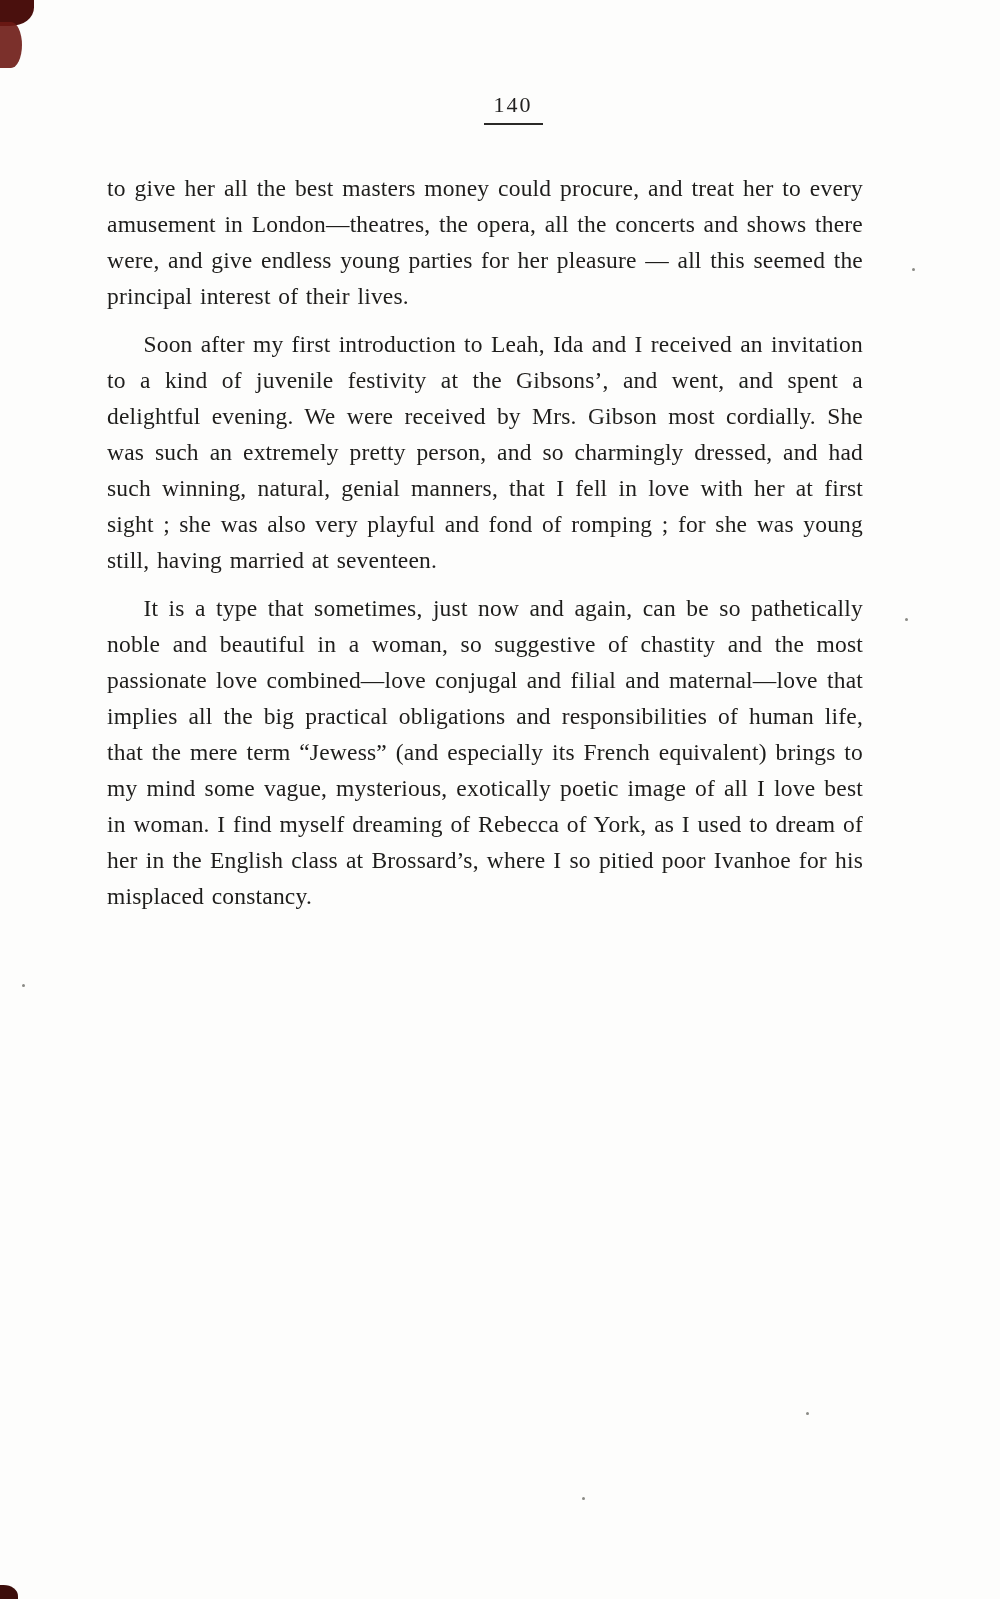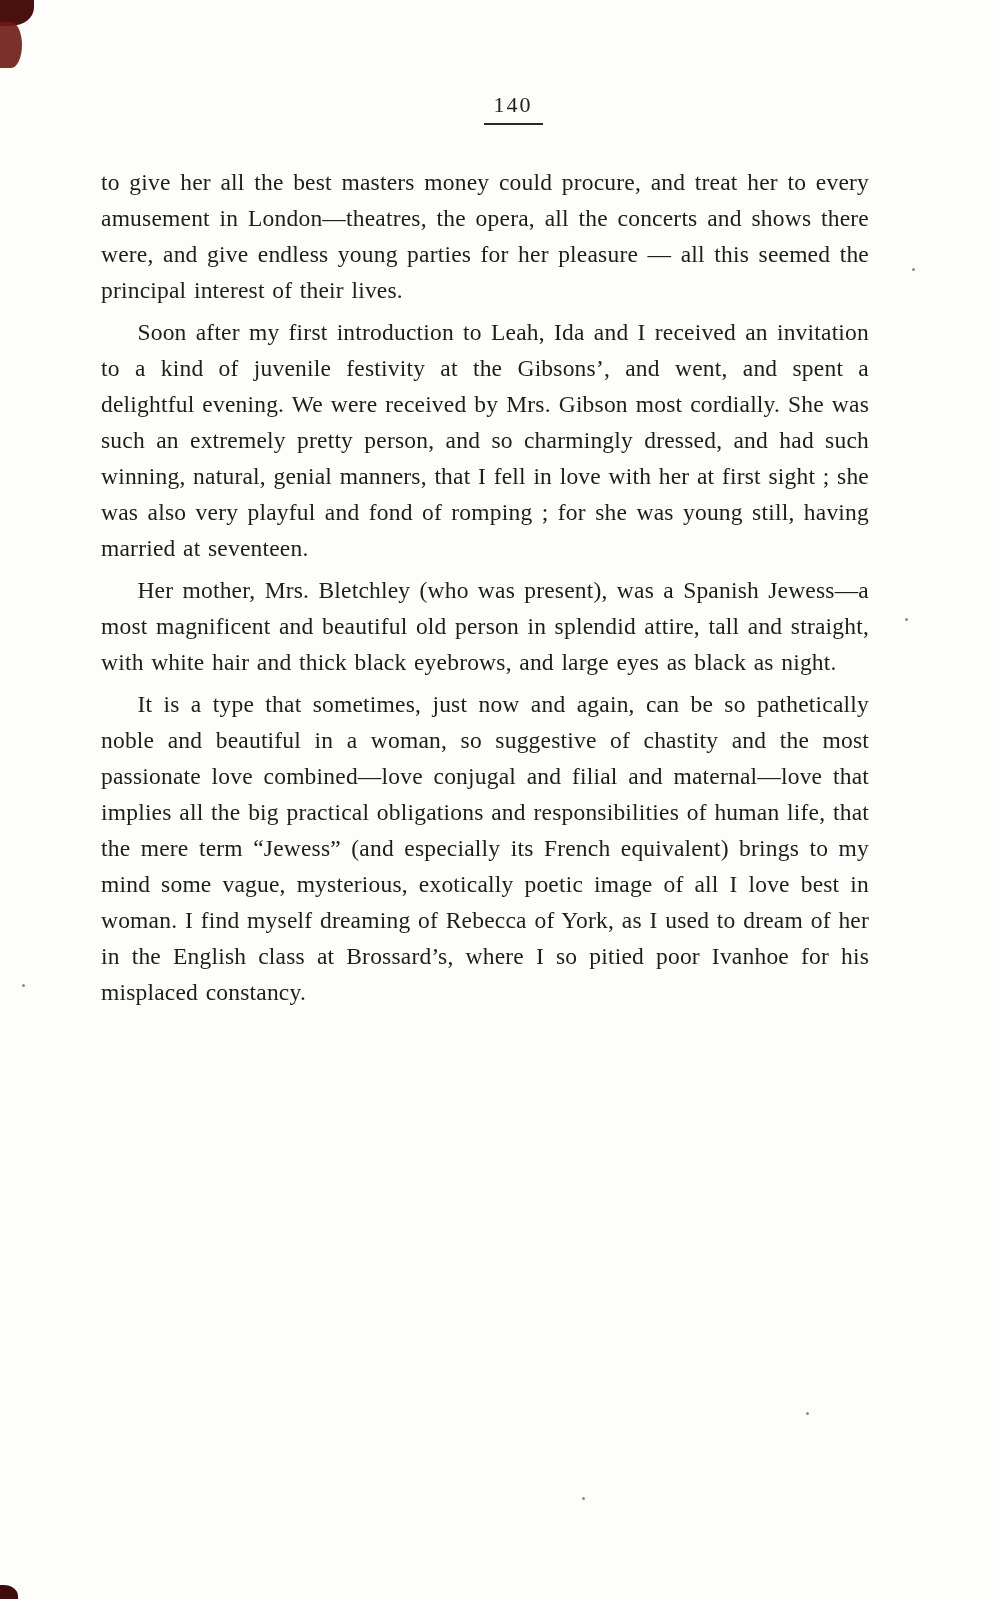--- a/index.html
+++ b/index.html
@@ -70,21 +70,21 @@
     top: 158px;
     left: 95px;
     width: 780px;
     font-size: 23.5px;
     line-height: 36px;
     text-align: justify;
     letter-spacing: 0.2px;
     word-spacing: 1.5px;
   }
   .text-block p {
-    margin: 6px;
+    margin: 12px;
     text-indent: 1.55em;
   }
   .text-block p.noindent {
     text-indent: 0;
   }
 </style>
 </head>
 <body>
 
 <div class="page">
@@ -99,17 +99,16 @@
   <div class="speck" style="left:582px; top:1497px;"></div>
   <div class="speck" style="left:806px; top:1412px;"></div>
 
   <div class="page-number-row">
     <span class="page-number">140</span>
   </div>
 
   <div class="text-block">
     <p class="noindent">to give her all the best masters money could procure, and treat her to every amusement in London—theatres, the opera, all the concerts and shows there were, and give endless young parties for her pleasure — all this seemed the principal interest of their lives.</p>
     <p>Soon after my first introduction to Leah, Ida and I received an invitation to a kind of juvenile festivity at the Gibsons’, and went, and spent a delightful evening. We were received by Mrs. Gibson most cordially.  She was such an extremely pretty person, and so charmingly dressed, and had such winning, natural, genial manners, that I fell in love with her at first sight ; she was also very playful and fond of romping ; for she was young still, having married at seventeen.</p>
-    <p>Her mother, Mrs. Bletchley (who was present), was a Spanish Jewess—a most magnificent and beautiful old person in splendid attire, tall and straight, with white hair and thick black eyebrows, and large eyes as black as night.</p>
     <p>It is a type that sometimes, just now and again, can be so pathetically noble and beautiful in a woman, so suggestive of chastity and the most passionate love combined—love conjugal and filial and maternal—love that implies all the big practical obligations and responsibilities of human life, that the mere term “Jewess” (and especially its French equivalent) brings to my mind some vague, mysterious, exotically poetic image of all I love best in woman.  I find myself dreaming of Rebecca of York, as I used to dream of her in the English class at Brossard’s, where I so pitied poor Ivanhoe for his misplaced constancy.</p>
   </div>
 
 </div>
 
 </body></html>

